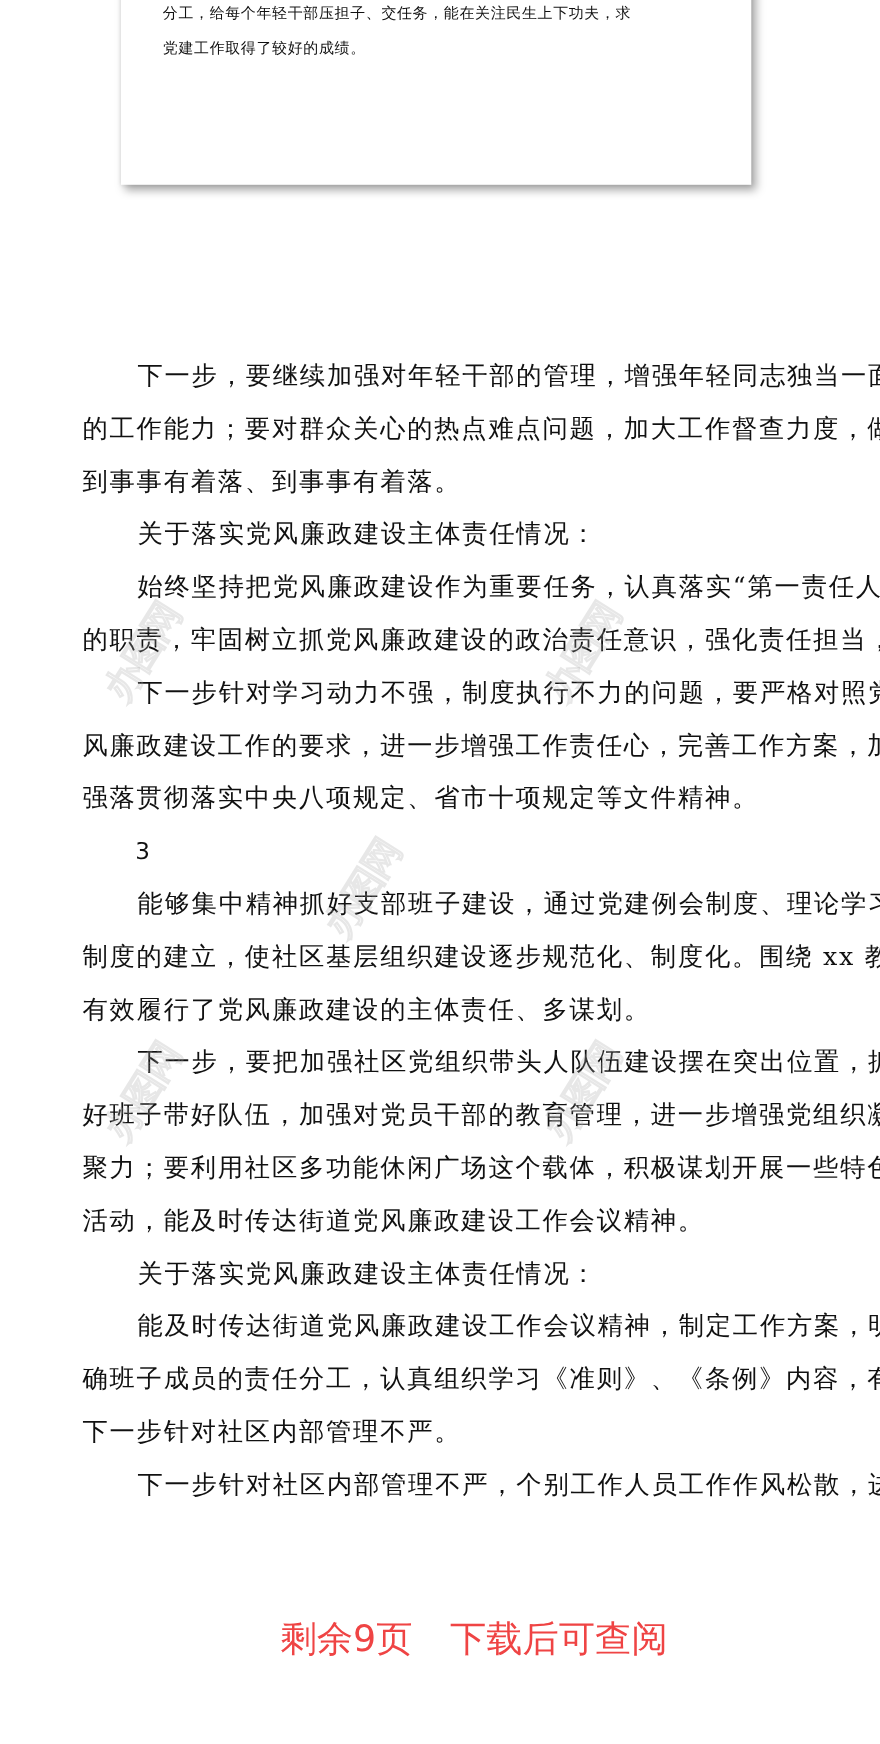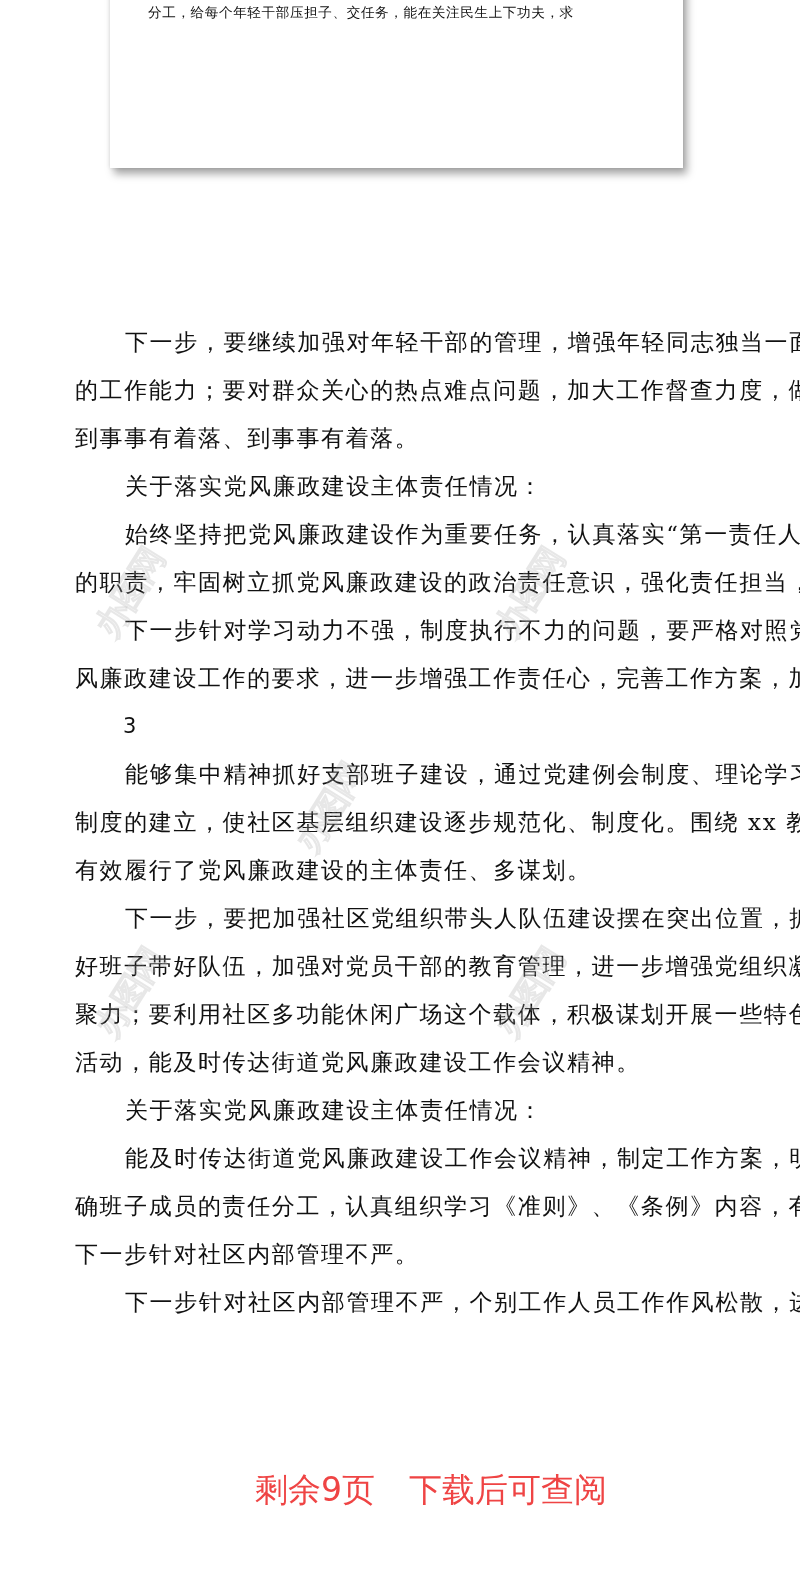--- a/index.html
+++ b/index.html
@@ -102,39 +102,41 @@
       display: inline-block;
       width: 34px;
     }
   </style>
 </head>
 <body>
 
 <div class="prev-card">
   <div class="card-text">
     <span class="card-line">分工，给每个年轻干部压担子、交任务，能在关注民生上下功夫，求</span>
+    <span class="card-line">党建工作取得了较好的成绩。</span>
   </div>
 </div>
 
 <div class="doc">
   <div class="para">
     <span class="line first">下一步，要继续加强对年轻干部的管理，增强年轻同志独当一面</span>
     <span class="line">的工作能力；要对群众关心的热点难点问题，加大工作督查力度，做</span>
     <span class="line">到事事有着落、到事事有着落。</span>
   </div>
   <div class="para">
     <span class="line first">关于落实党风廉政建设主体责任情况：</span>
   </div>
   <div class="para">
     <span class="line first">始终坚持把党风廉政建设作为重要任务，认真落实“第一责任人”</span>
     <span class="line">的职责，牢固树立抓党风廉政建设的政治责任意识，强化责任担当，</span>
   </div>
   <div class="para">
     <span class="line first">下一步针对学习动力不强，制度执行不力的问题，要严格对照党</span>
     <span class="line">风廉政建设工作的要求，进一步增强工作责任心，完善工作方案，加</span>
+    <span class="line">强落贯彻落实中央八项规定、省市十项规定等文件精神。</span>
   </div>
   <div class="para">
     <span class="page-num">3</span>
   </div>
   <div class="para">
     <span class="line first">能够集中精神抓好支部班子建设，通过党建例会制度、理论学习</span>
     <span class="line">制度的建立，使社区基层组织建设逐步规范化、制度化。围绕 xx 教育，</span>
     <span class="line">有效履行了党风廉政建设的主体责任、多谋划。</span>
   </div>
   <div class="para">

